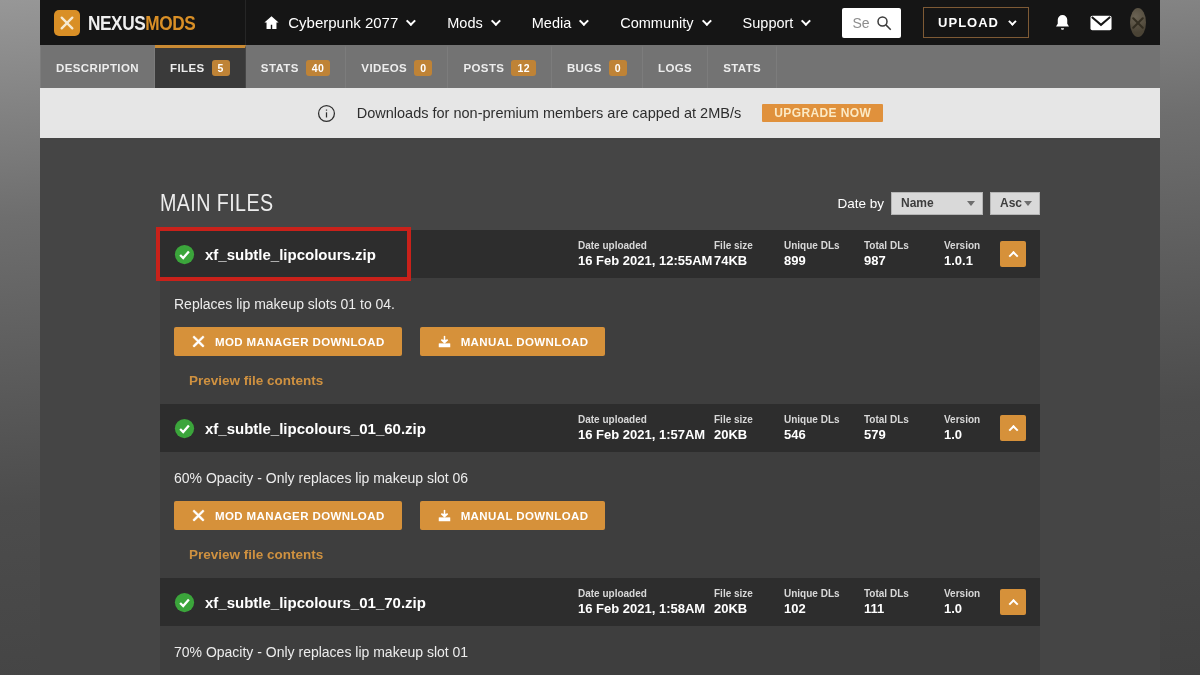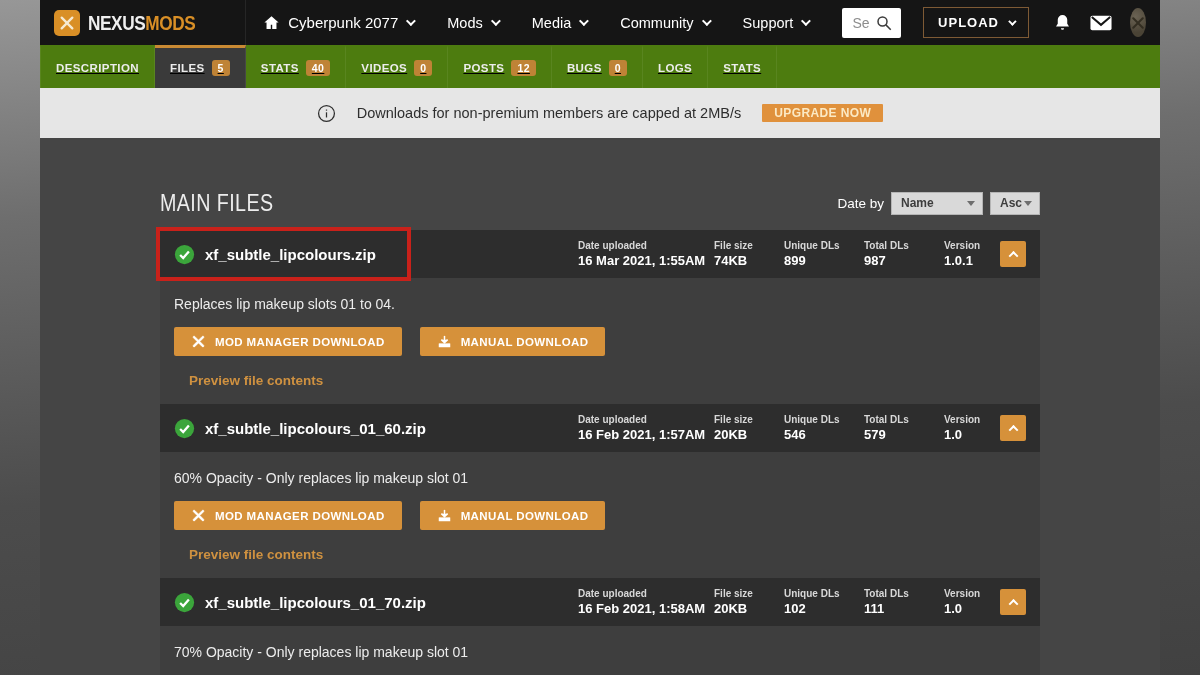--- a/index.html
+++ b/index.html
@@ -30,21 +30,21 @@
   .search-ic { position:absolute; right:8px; top:6px; width:18px; height:18px; stroke:#3a3a3a; fill:none; stroke-width:2; cursor:pointer; }
   .upload-btn { height:31px; border:1px solid #7e5a35; background:transparent; color:#fff; font-weight:700; font-size:13px; letter-spacing:1px; padding:0 14px; display:flex; align-items:center; gap:9px; cursor:pointer; margin-right:24px; font-family:"Liberation Sans",sans-serif; }
   .upload-btn .chev { width:6px; height:6px; }
   .icon-btn { background:none; border:none; cursor:pointer; margin-right:18px; display:flex; align-items:center; }
   .bell-ic { width:19px; height:20px; fill:#fff; }
   .mail-ic { width:22px; height:16px; }
   .avatar { width:29px; height:29px; border-radius:50%; background:radial-gradient(circle at 35% 30%, #6b6354, #4a4335 70%); display:flex; align-items:center; justify-content:center; cursor:pointer; }
   .avatar svg { width:16px; height:16px; fill:#2f2a1e; opacity:.9; }
 
   
-  .tabbar { height:43px; background:#4d7c0f; display:flex; align-items:stretch; padding-left:0; flex-shrink:0;text-decoration:underline; }
+  .tabbar { height:43px; background:#737373; display:flex; align-items:stretch; padding-left:0; flex-shrink:0; }
   .tab { display:flex; align-items:center; gap:7px; padding:0 15px; color:#ededed; font-size:11.5px; font-weight:700; letter-spacing:.4px; border-right:1px solid rgba(255,255,255,.07); cursor:pointer; border-top:3px solid transparent; }
   .tab:first-child { border-left:1px solid rgba(255,255,255,.07); }
   .tab.active { background:#3a3a3a; border-top-color:#c98a33; }
   .badge { background:#bf8336; color:#fff; font-size:10.5px; font-weight:700; padding:3px 6px; border-radius:3px; line-height:1; }
 
   
   .notice { height:50px; background:#e6e6e6; display:flex; align-items:center; justify-content:center; gap:21px; flex-shrink:0; }
   .info-ic { width:19px; height:19px; stroke:#2e2e2e; fill:none; stroke-width:1.6; }
   .notice-text { color:#2e2e2e; font-size:14.5px; }
   .upgrade-btn { background:#e0913c; color:#fbe9c4; border:none; font-weight:700; font-size:12px; letter-spacing:.4px; padding:2px 12px; cursor:pointer; border-radius:1px; font-family:"Liberation Sans",sans-serif; }
@@ -214,21 +214,21 @@
       <div class="file-block">
         <div class="file-header">
           <svg class="check-ic" viewBox="0 0 24 24">
               <circle cx="12" cy="12" r="11" fill="#3ba53b"></circle>
               <polyline points="7,12.5 10.5,16 17,8.5" fill="none" stroke="#fff" stroke-width="2.6"></polyline>
             </svg>
           <span class="file-name">xf_subtle_lipcolours.zip</span>
           <div class="meta">
             <div class="meta-col date">
                 <span class="meta-label">Date uploaded</span>
-                <span class="meta-value">16 Mar 2021, 1:55AM</span>
+                <span class="meta-value">16 Feb 2021, 12:55AM</span>
               </div>
             <div class="meta-col size">
                 <span class="meta-label">File size</span>
                 <span class="meta-value">74KB</span>
               </div>
             <div class="meta-col uniq">
                 <span class="meta-label">Unique DLs</span>
                 <span class="meta-value">899</span>
               </div>
             <div class="meta-col total">
@@ -294,21 +294,21 @@
             <div class="meta-col ver">
                 <span class="meta-label">Version</span>
                 <span class="meta-value">1.0</span>
               </div>
             <button class="toggle-btn">
                 <span class="chev-up"></span>
               </button>
           </div>
         </div>
         <div class="file-body">
-          <div class="file-desc">60% Opacity - Only replaces lip makeup slot 01</div>
+          <div class="file-desc">60% Opacity - Only replaces lip makeup slot 06</div>
           <div class="btn-row">
             <button class="dl-btn">
               <svg viewBox="0 0 24 24" stroke="none">
                   <path d="M12 9.8 L6 3.8 Q4.8 2.8 3.8 3.8 Q2.8 4.8 3.8 6 L9.8 12 L3.8 18 Q2.8 19.2 3.8 20.2 Q4.8 21.2 6 20.2 L12 14.2 L18 20.2 Q19.2 21.2 20.2 20.2 Q21.2 19.2 20.2 18 L14.2 12 L20.2 6 Q21.2 4.8 20.2 3.8 Q19.2 2.8 18 3.8 Z"></path>
                 </svg>
               <span>MOD MANAGER DOWNLOAD</span>
             </button>
             <button class="dl-btn">
               <svg viewBox="0 0 24 24" fill="none" stroke-width="2.4">
                   <line x1="12" y1="3" x2="12" y2="13"></line>

